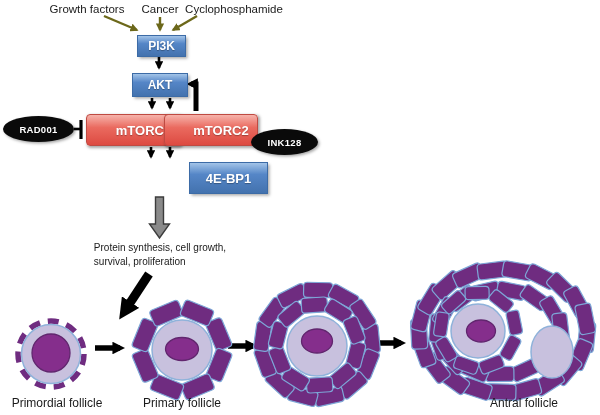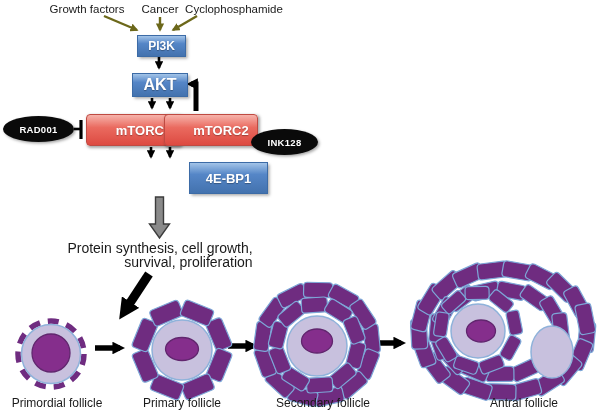--- a/index.html
+++ b/index.html
@@ -5,21 +5,21 @@
   html,body{margin:0;padding:0;background:#fff;}
   .canvas{
     position:relative;width:600px;height:415px;background:#fff;overflow:hidden;
     font-family:"Liberation Sans","DejaVu Sans",sans-serif;color:var(--text-color,#1a1a1a);
   }
   .canvas svg{position:absolute;left:0;top:0;}
   .lbl{position:absolute;transform:translateX(-50%);white-space:nowrap;
        font-size:11.5px;line-height:13px;color:var(--text-color,#1a1a1a);}
   .caption{font-size:12px;}
   .outcome{position:absolute;left:160px;top:241px;transform:translateX(-50%);
-       text-align:right;font-size:14px;line-height:14px;white-space:nowrap;}
+       text-align:left;font-size:10px;line-height:14px;white-space:nowrap;}
   .node{
     position:absolute;display:flex;align-items:center;justify-content:center;
     color:#fff;font-weight:bold;border-radius:0;
     text-shadow:0 1px 1px rgba(0,0,0,.3);
     box-shadow:1.5px 1.5px 3px rgba(0,0,0,.35);
   }
   .node-blue{
     background:linear-gradient(180deg,var(--node-blue-light,#a3c4e8) 0%,var(--node-blue,#5586c7) 38%,var(--node-blue-dark,#4372ae) 100%);
     border:1px solid var(--node-blue-border,#3c6ba6);
   }
@@ -179,30 +179,29 @@
           <ellipse cx="481" cy="331" rx="14.5" ry="11" fill="#852e8c" stroke="#61266e" stroke-width="1.3"></ellipse>
         </g>
       </g>
   </svg>
 
   <div class="lbl" style="left:87px;top:3px;">Growth factors</div>
   <div class="lbl" style="left:160px;top:3px;">Cancer</div>
   <div class="lbl" style="left:234px;top:3px;">Cyclophosphamide</div>
 
   <div class="node node-blue" style="left:137px;top:35px;width:47px;height:20px;font-size:12px;">PI3K</div>
-  <div class="node node-blue" style="left:132px;top:73px;width:54px;height:22px;font-size:16px;">AKT</div>
+  <div class="node node-blue" style="left:132px;top:73px;width:54px;height:22px;font-size:12px;">AKT</div>
   <div class="node node-red" style="left:86px;top:114px;width:73px;height:30px;font-size:13px;border-radius:4px;">mTORC1</div>
   <div class="node node-red" style="left:164px;top:114px;width:72px;height:30px;font-size:13px;border-radius:4px;">mTORC2</div>
   <div class="node node-blue" style="left:165px;top:162px;width:77px;height:30px;font-size:13px;margin-left:24px;">4E-BP1</div>
 
   <div class="pill" style="left:3px;top:116px;width:71px;height:26px;">RAD001</div>
   <div class="pill" style="left:251px;top:117px;width:67px;height:26px;margin-top:12px;">INK128</div>
 
   <div class="outcome">
     <div>Protein synthesis, cell growth,</div>
     <div>survival, proliferation</div>
   </div>
 
   <div class="lbl caption" style="left:182px;top:397px;">Primary follicle</div>
   <div class="lbl caption" style="left:57px;top:397px;">Primordial follicle</div>
-  <div class="lbl caption" style="left:323px;top:397px;">Secondary follicle</div>
   <div class="lbl caption" style="left:524px;top:397px;">Antral follicle</div>
 </div>
 
 </body></html>

